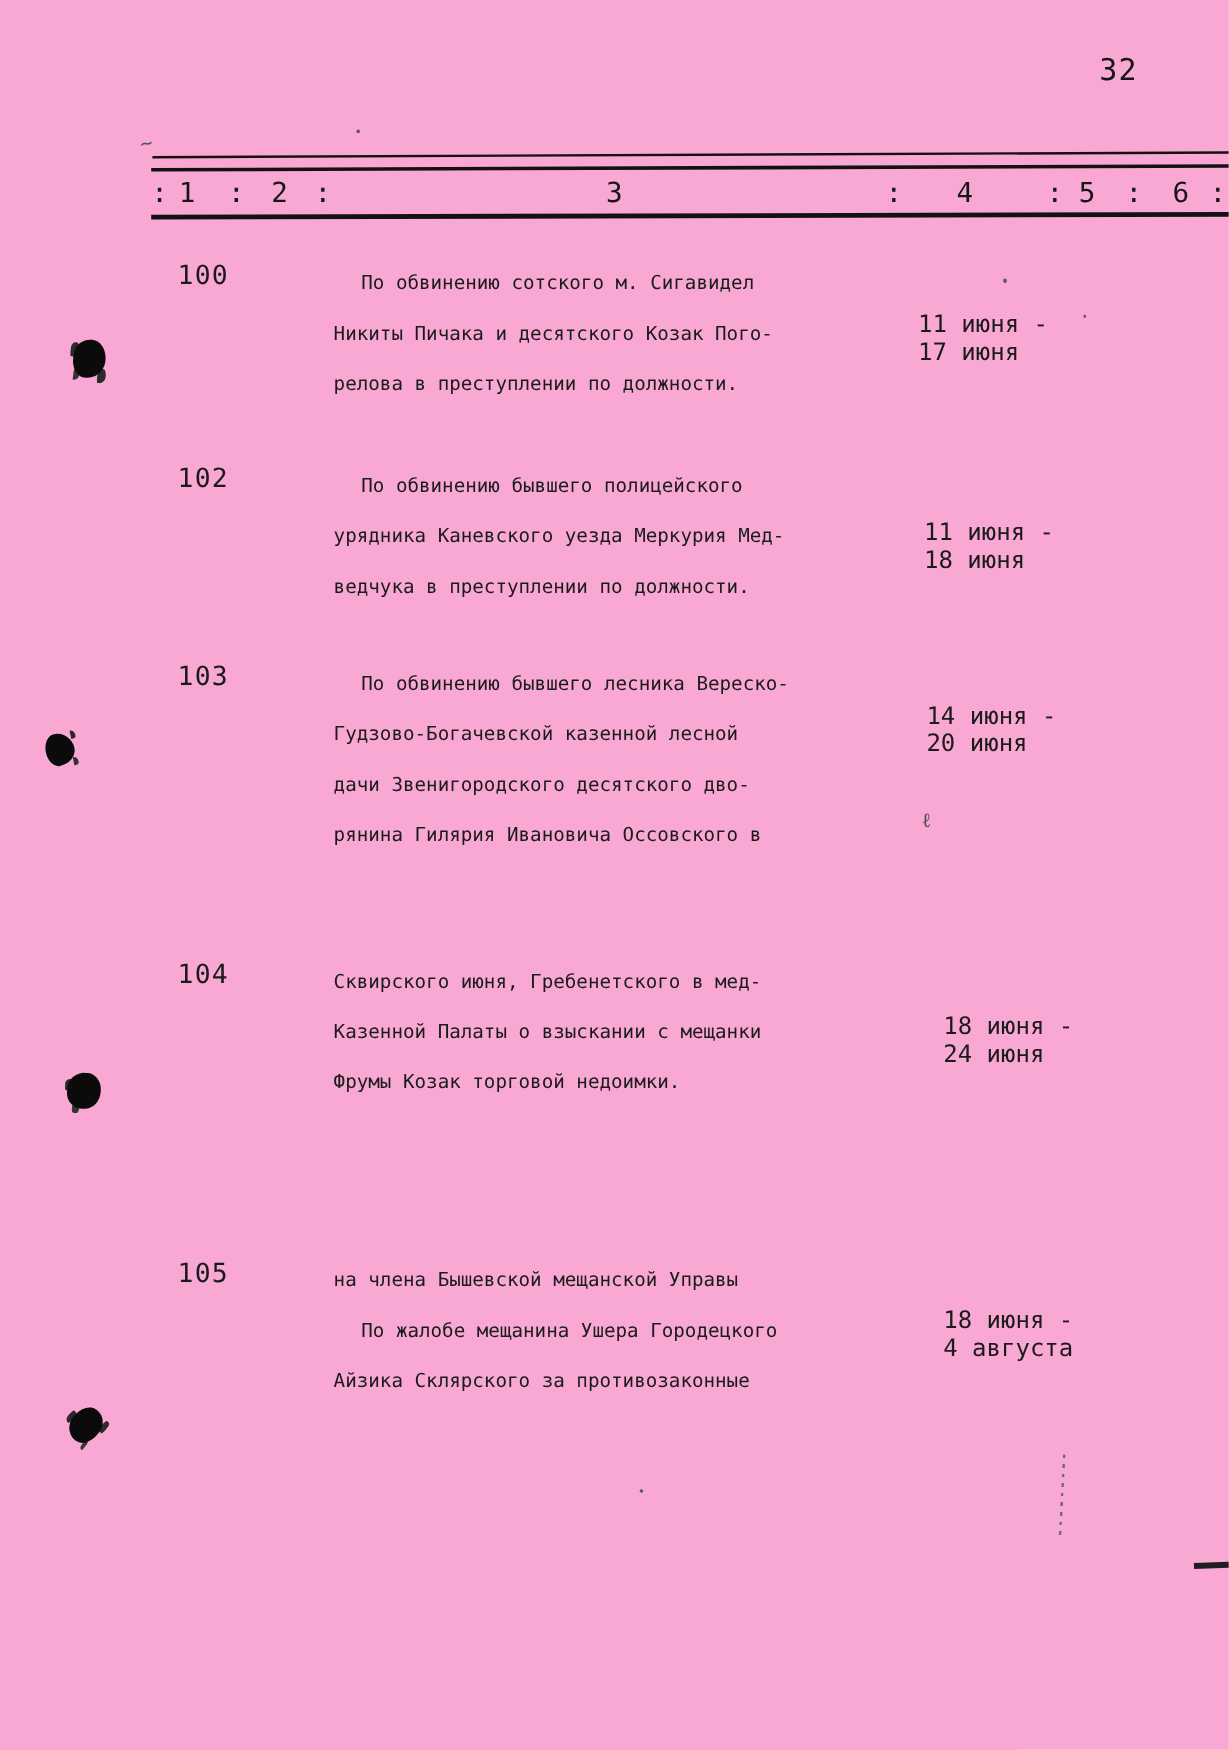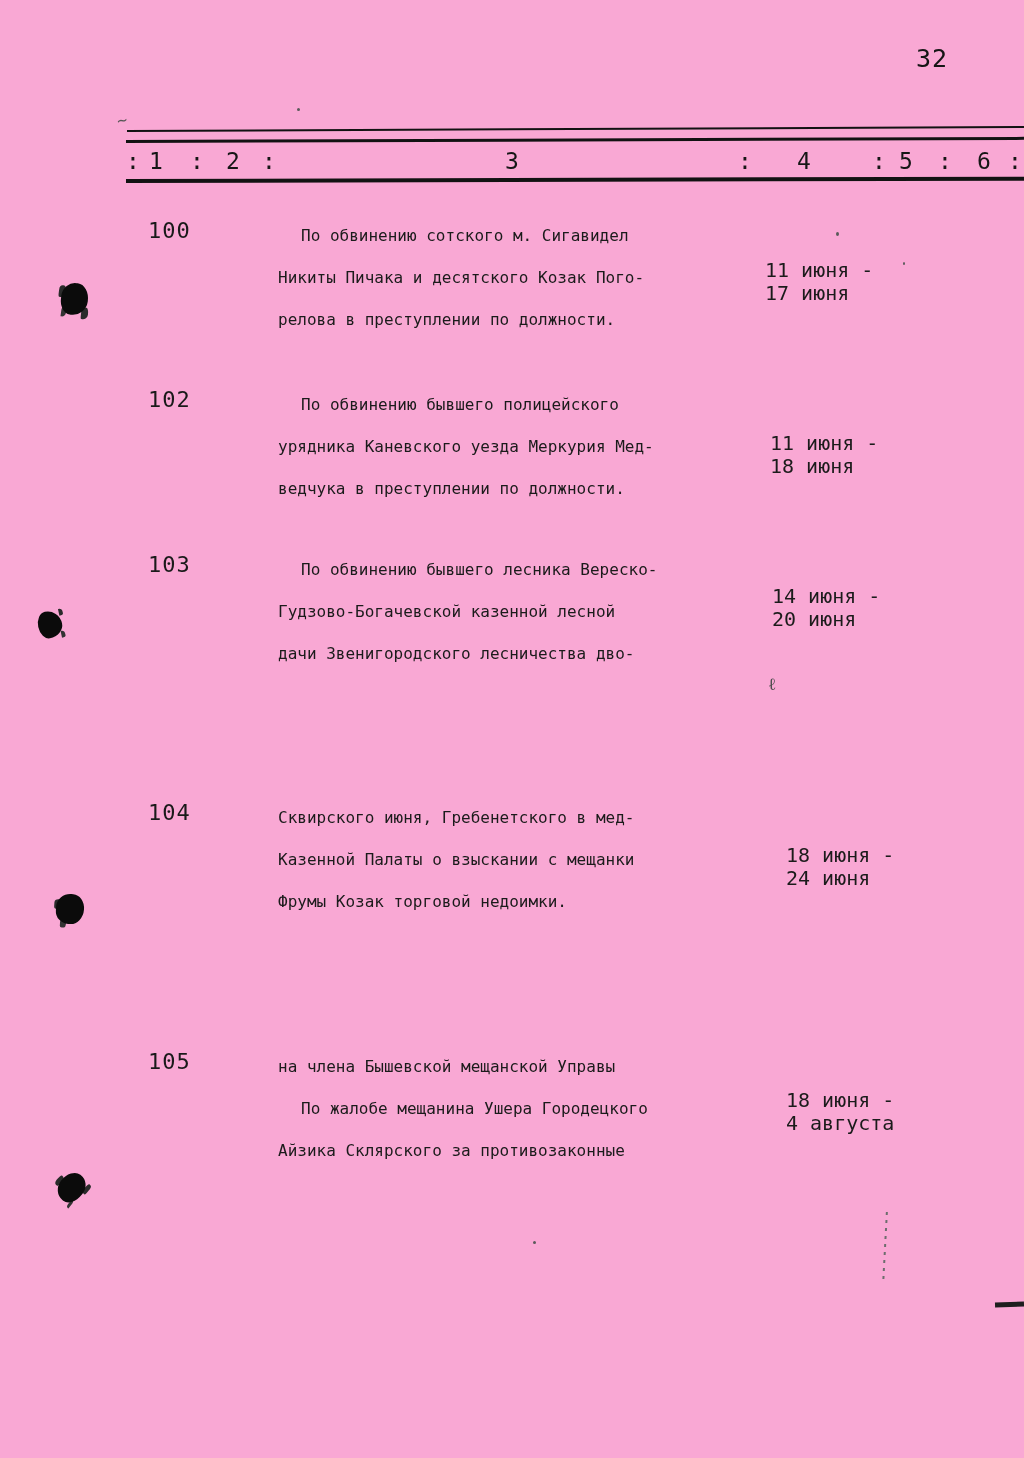--- a/index.html
+++ b/index.html
@@ -130,21 +130,22 @@
       <div>11 июня -</div>
       <div>18 июня</div>
     </div>
   </div>
 
   <div class="entry e103">
     <div class="entry-number">103</div>
     <div class="entry-text">
       <div class="line first">По обвинению бывшего лесника Вереско-</div>
       <div class="line">Гудзово-Богачевской казенной лесной</div>
-      <div class="line">дачи Звенигородского лесничества дво-</div>
+      <div class="line">дачи Звенигородского десятского дво-</div>
+      <div class="line">рянина Гилярия Ивановича Оссовского в</div>
     </div>
     <div class="entry-dates">
       <div>14 июня -</div>
       <div>20 июня</div>
     </div>
   </div>
 
   <div class="entry e104">
     <div class="entry-number">104</div>
     <div class="entry-text">

